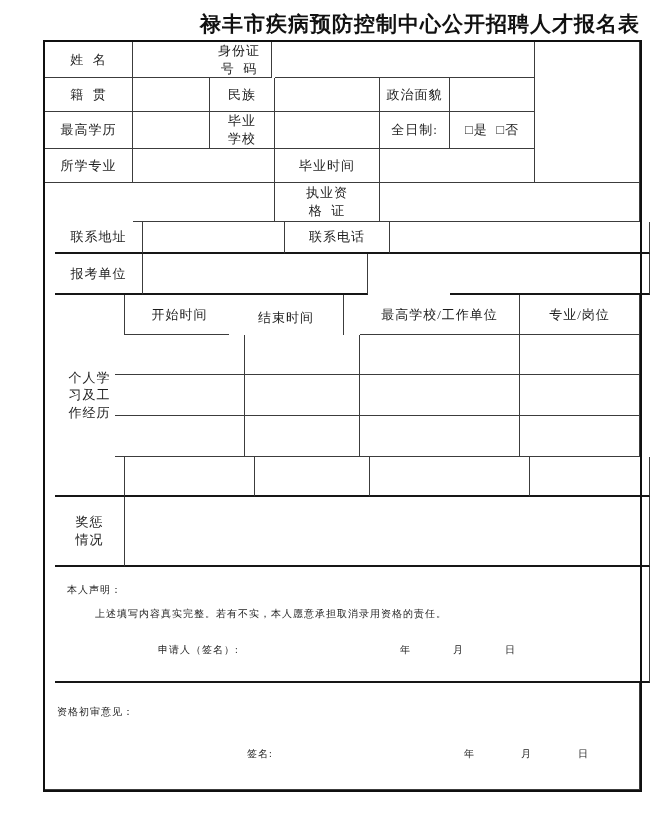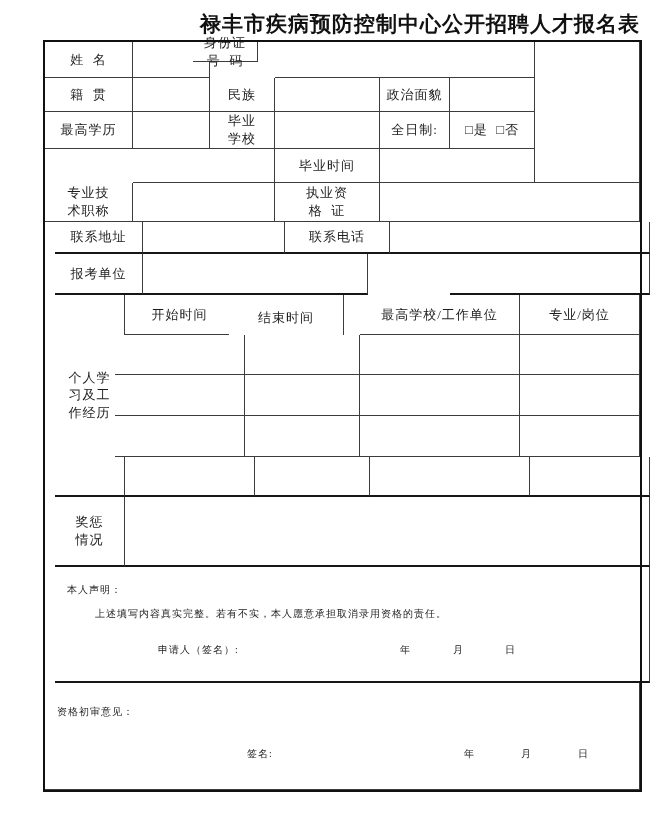--- a/index.html
+++ b/index.html
@@ -32,46 +32,45 @@
 </style>
 </head>
 <body>
 
 <h1 class="title">禄丰市疾病预防控制中心公开招聘人才报名表</h1>
 
 <div class="tbl">
 
   <div class="cell pre" style="left:0;top:0;width:88px;height:36px">姓  名</div>
   <div class="cell" style="left:88px;top:0;width:77px;height:36px"></div>
-  <div class="cell pre" style="left:148px;top:0;width:65px;height:20px">身份证
+  <div class="cell pre" style="left:162px;top:0;width:65px;height:36px">身份证
 号  码</div>
   <div class="cell" style="left:230px;top:0;width:260px;height:36px"></div>
   <div class="cell" style="left:490px;top:0;width:105px;height:141px"></div>
 
   <div class="cell pre" style="left:0;top:36px;width:88px;height:34px">籍  贯</div>
   <div class="cell" style="left:88px;top:36px;width:77px;height:34px"></div>
   <div class="cell" style="left:165px;top:36px;width:65px;height:34px">民族</div>
   <div class="cell" style="left:230px;top:36px;width:105px;height:34px"></div>
   <div class="cell" style="left:335px;top:36px;width:70px;height:34px">政治面貌</div>
   <div class="cell" style="left:405px;top:36px;width:85px;height:34px"></div>
 
   <div class="cell" style="left:0;top:70px;width:88px;height:37px">最高学历</div>
   <div class="cell" style="left:88px;top:70px;width:77px;height:37px"></div>
   <div class="cell pre" style="left:165px;top:70px;width:65px;height:37px">毕业
 学校</div>
   <div class="cell" style="left:230px;top:70px;width:105px;height:37px"></div>
   <div class="cell" style="left:335px;top:70px;width:70px;height:37px">全日制:</div>
   <div class="cell pre" style="left:405px;top:70px;width:85px;height:37px">□是  □否</div>
 
+  <div class="cell" style="left:0;top:107px;width:88px;height:34px">所学专业</div>
   <div class="cell" style="left:88px;top:107px;width:142px;height:34px"></div>
   <div class="cell" style="left:230px;top:107px;width:105px;height:34px">毕业时间</div>
   <div class="cell" style="left:335px;top:107px;width:155px;height:34px"></div>
 
-  <div class="cell pre" style="left:0;top:141px;width:88px;height:39px">专业技
-术职称</div>
   <div class="cell" style="left:88px;top:141px;width:142px;height:39px"></div>
   <div class="cell pre" style="left:230px;top:141px;width:105px;height:39px">执业资
 格  证</div>
   <div class="cell" style="left:335px;top:141px;width:260px;height:39px"></div>
 
   <div class="cell tb" style="left:0;top:180px;width:88px;height:32px">联系地址</div>
   <div class="cell tb" style="left:88px;top:180px;width:142px;height:32px"></div>
   <div class="cell tb" style="left:230px;top:180px;width:105px;height:32px">联系电话</div>
   <div class="cell tb" style="left:335px;top:180px;width:260px;height:32px"></div>
 

